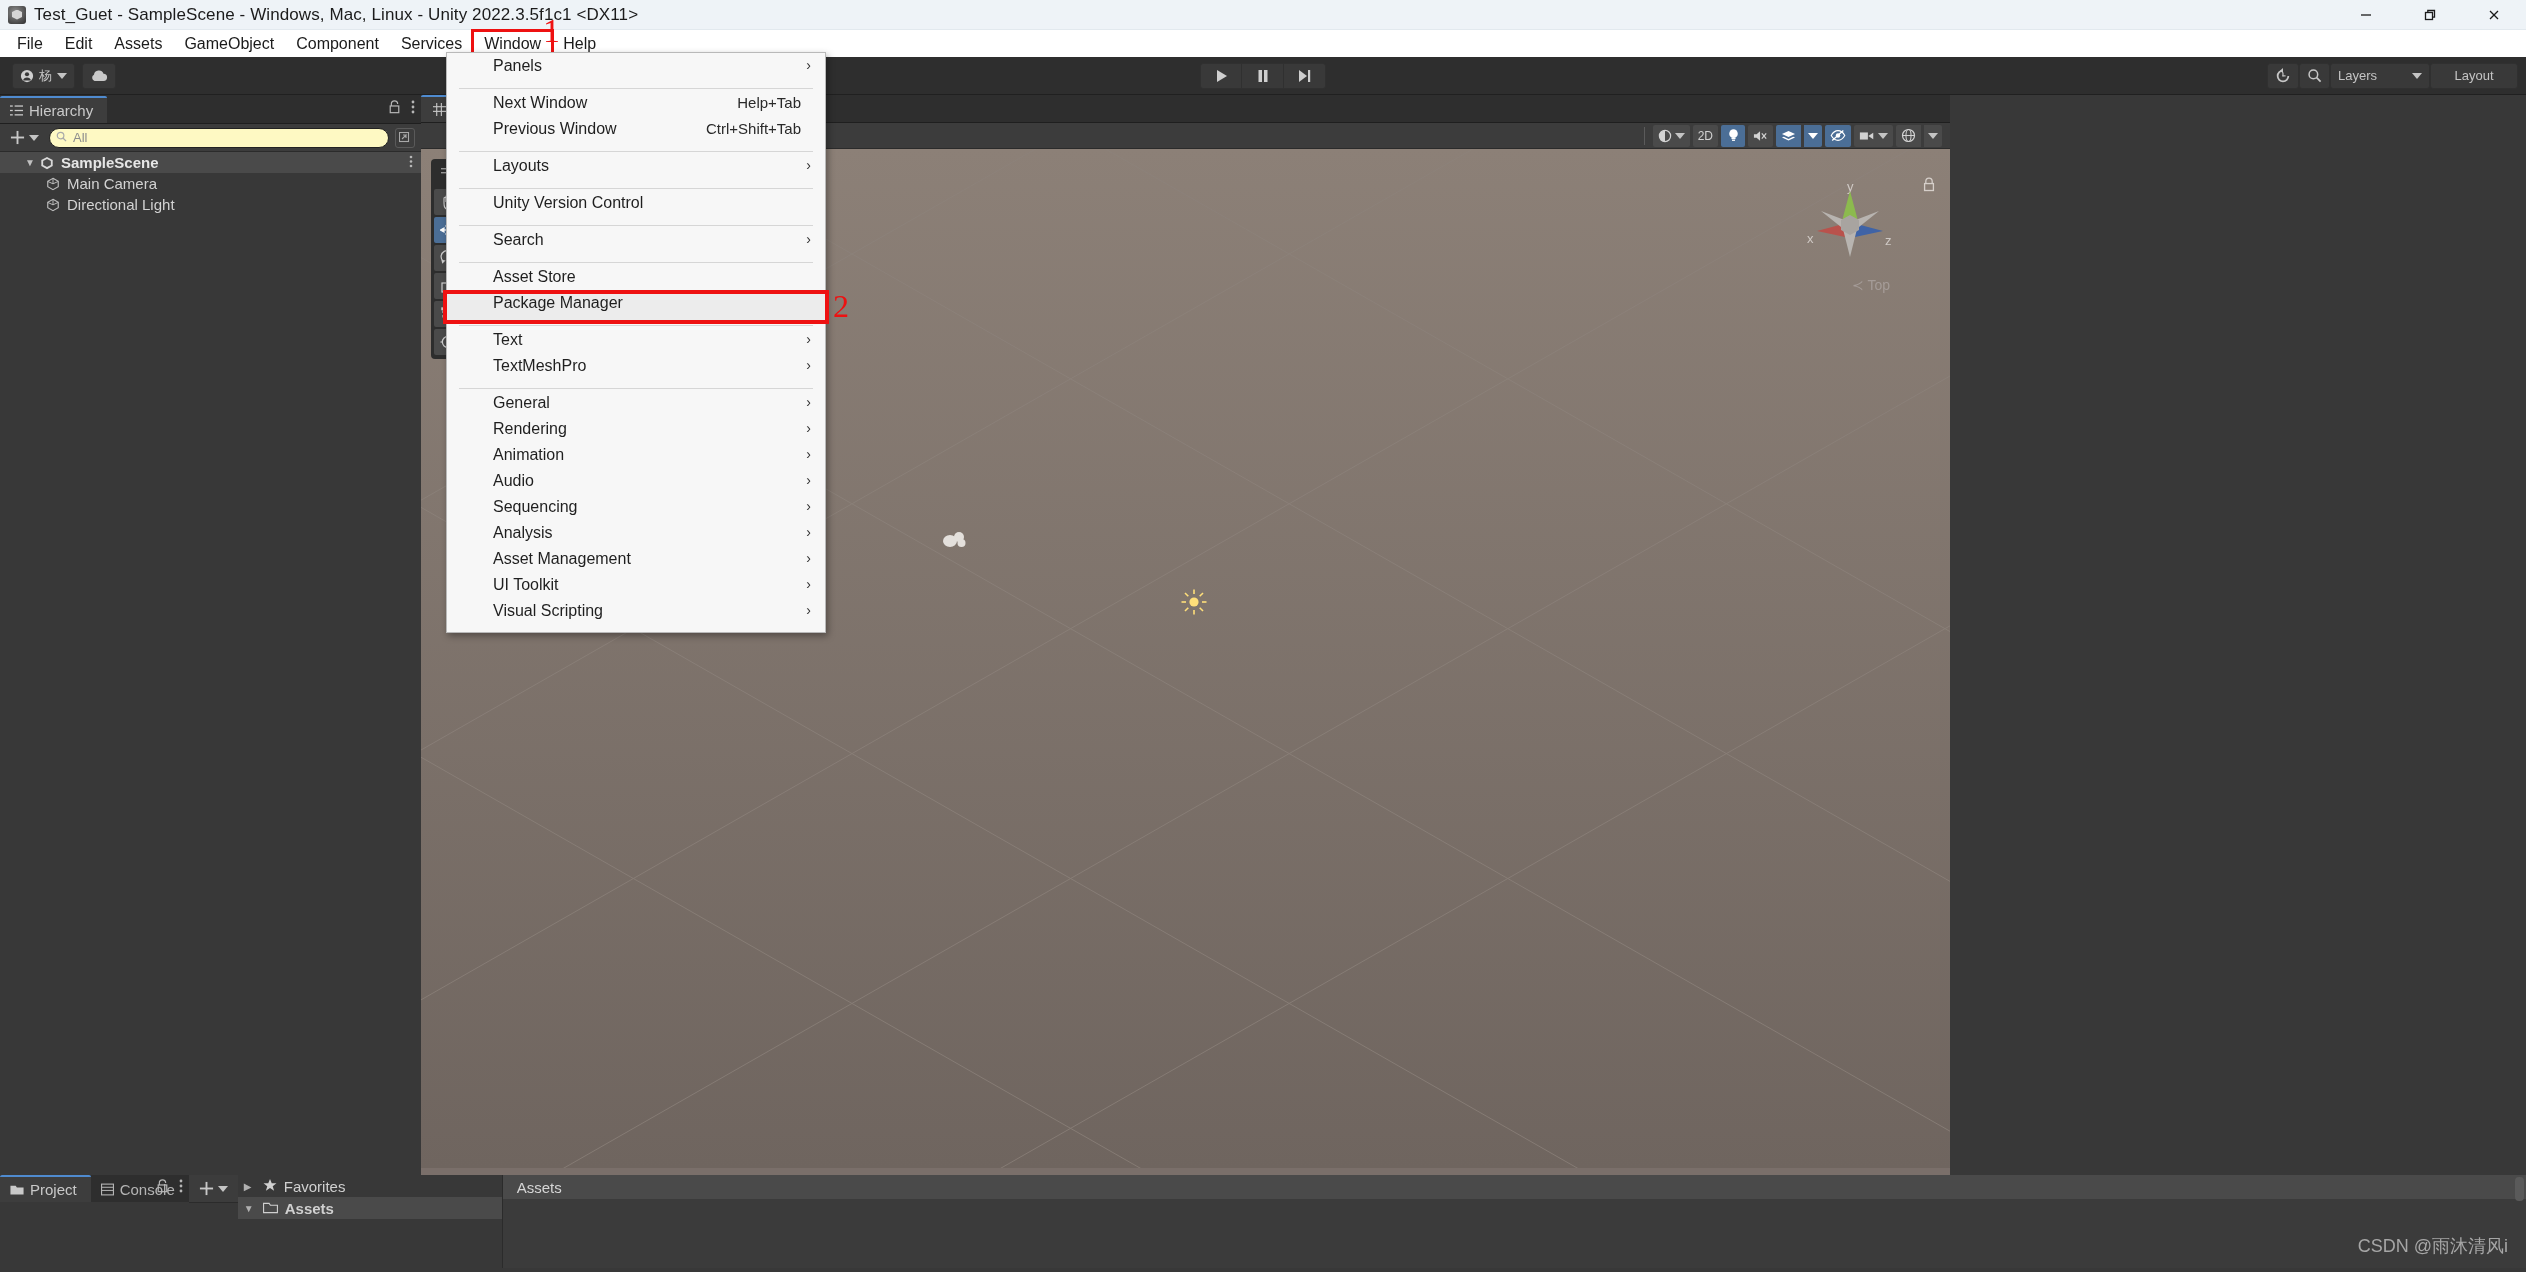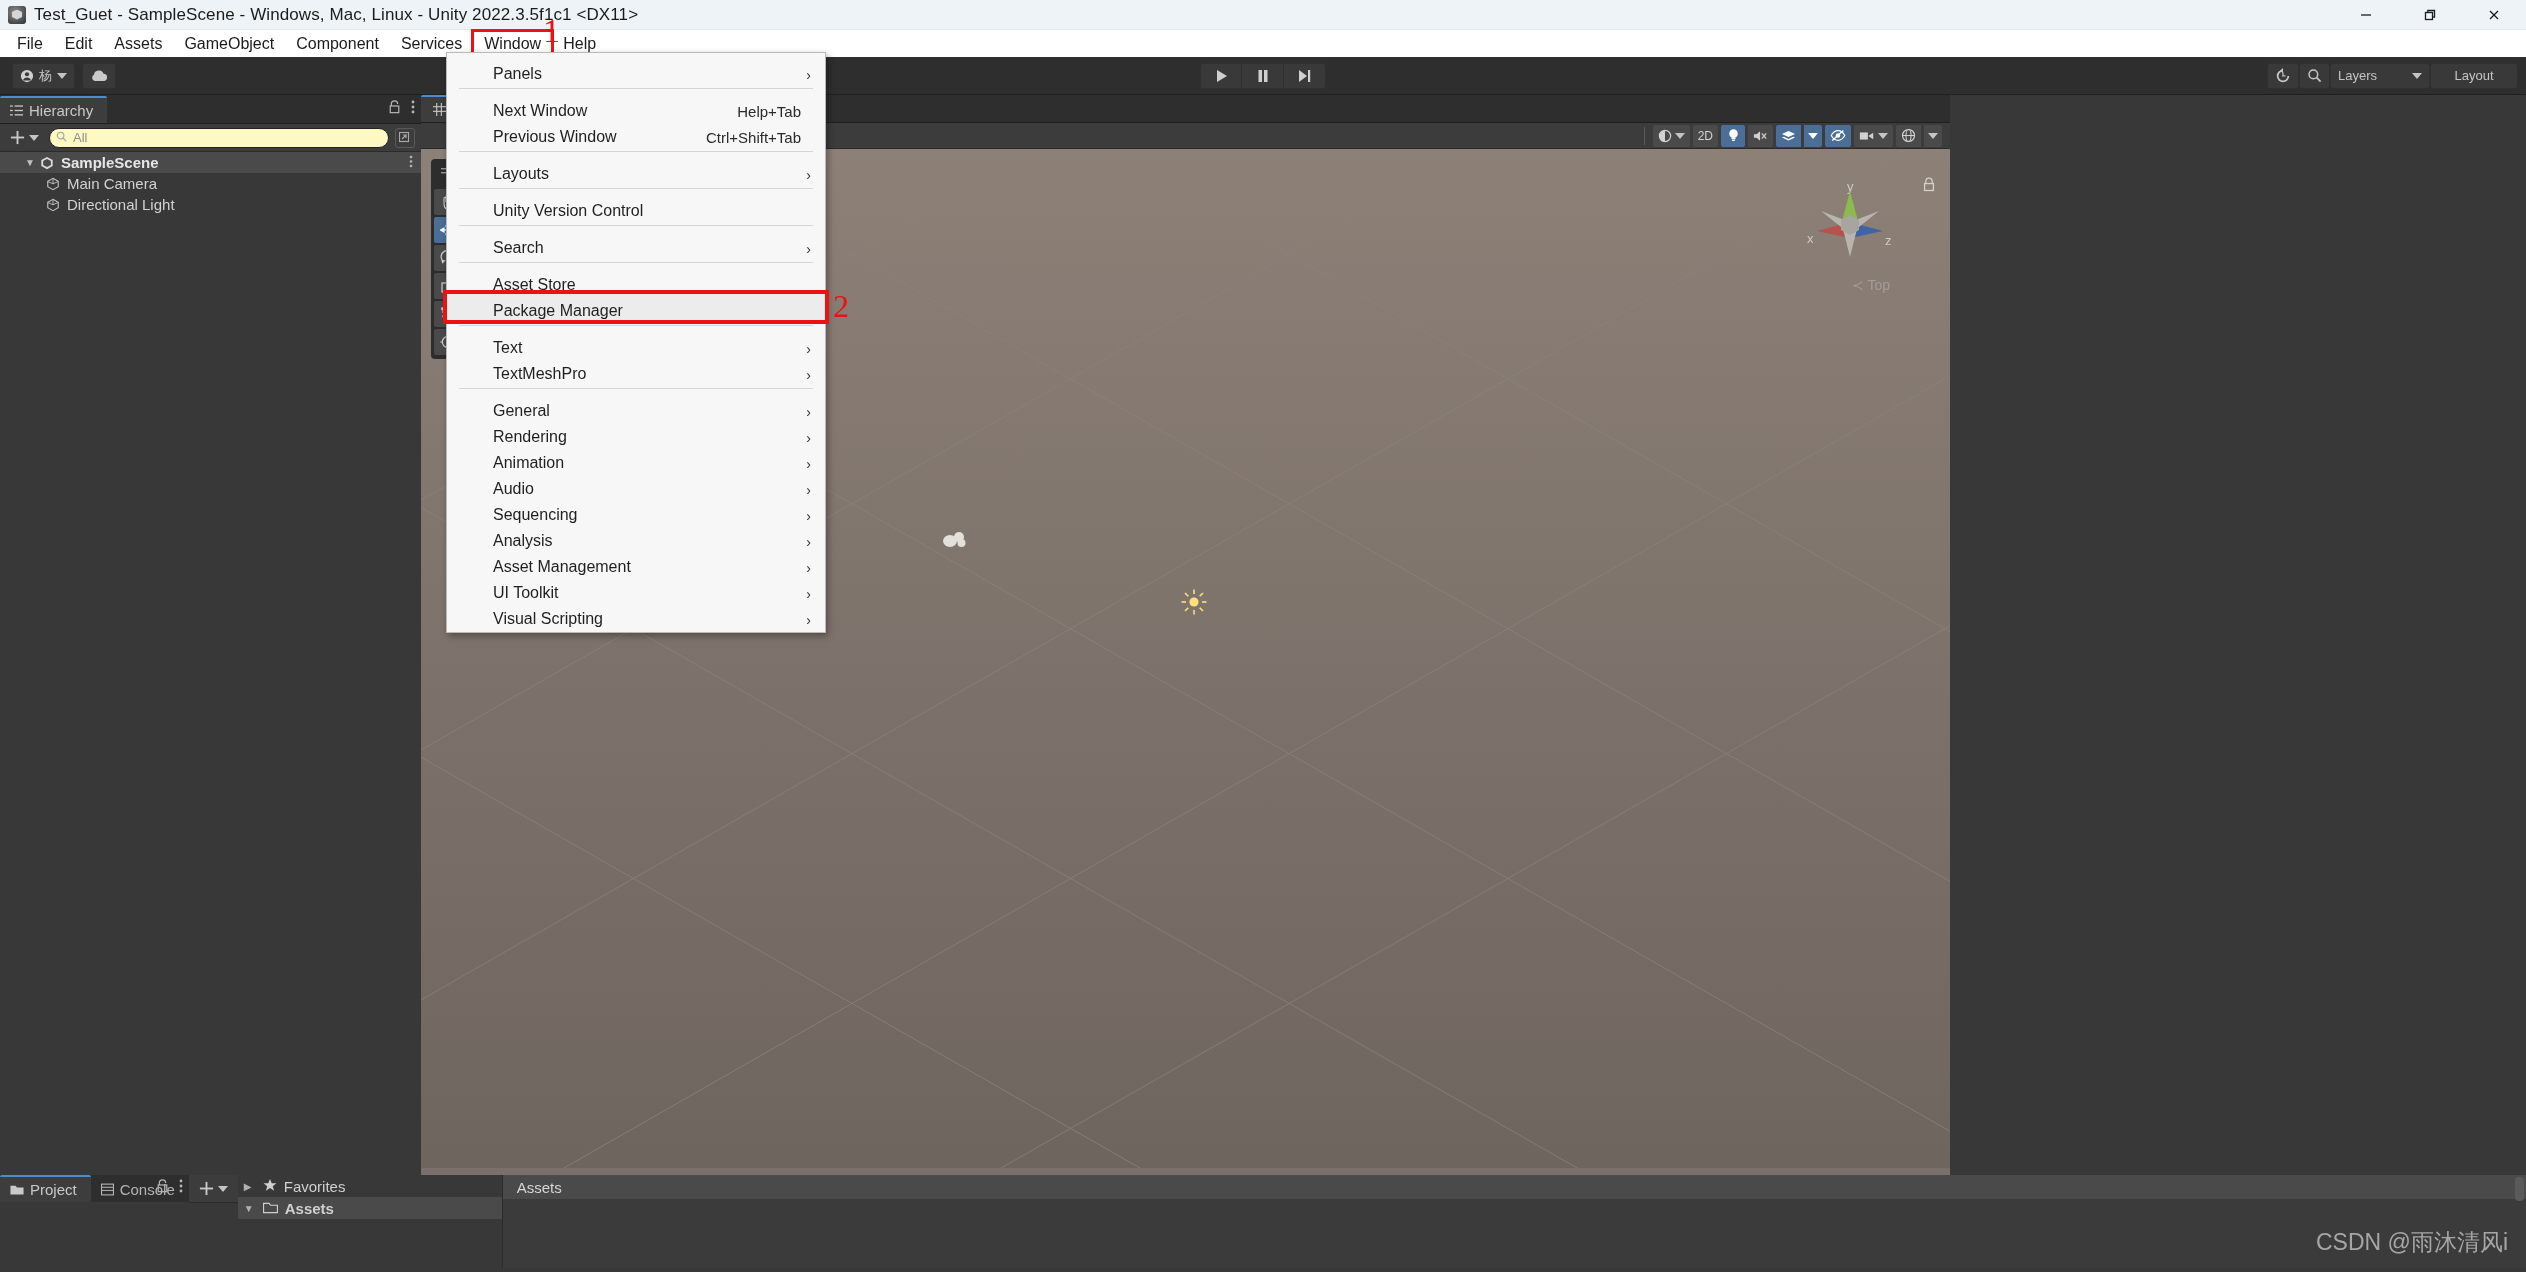--- a/index.html
+++ b/index.html
@@ -207,40 +207,40 @@
   #proj-body { flex:1; display:flex; }
   #proj-left { width: 264px; background: #383838; }
   #proj-right { flex:1; background: #3b3b3b; border-left: 1px solid #2b2b2b; }
   .proj-row { height: 22px; display:flex; align-items:center; gap:7px; font-size:15px; color:#d0d0d0; padding-left: 6px; }
   .proj-row.sel { background: #4a4a4a; }
   #assets-header { height: 24px; background: #4a4a4a; display:flex; align-items:center; padding-left: 14px; font-size:15px; color:#d6d6d6;}
   #proj-search-group { position:absolute; right: 500px; display:flex; align-items:center; gap:0; }
   .pt-icon { width: 28px; height: 22px; display:flex; align-items:center; justify-content:center; color:#c6c6c6; border-left:1px solid #4a4a4a;}
   #watermark {
     position:absolute; right: 18px; bottom: 10px;
-    color: #b9b9b9; font-size: 23px; opacity: .85;
+    color: #b9b9b9; font-size: 18px; opacity: .85;
     font-family: "Liberation Sans", sans-serif;
   }
 
   
   .vscroll { position:absolute; right: 2px; top: 0; width: 9px; height: 100%; }
   .vscroll .thumb { position:absolute; left:0; width:9px; background:#5a5a5a; border-radius:4px; }
 
   
   #window-menu {
     position: absolute; left: 446px; top: 52px;
     width: 380px;
     background: #f7f7f7;
     border: 1px solid #b9b9b9;
     box-shadow: 2px 3px 7px rgba(0,0,0,.35);
     z-index: 50;
     padding: 4px 0;
   }
   .mi {
-    height: 26px; display: flex; align-items: flex-end;
+    height: 26px; display: flex; align-items: flex-start;
     padding: 0 16px 0 46px;
     font-size: 16px; color: #1f1f1f;
     position: relative;
   }
   .mi .shortcut { margin-left: auto; color: #2a2a2a; font-size: 15px; padding-right: 8px;}
   .mi .arrow { position: absolute; right: 14px; color: #333; font-size: 14px; }
   .mi.highlight { background: #ececec; }
   .mi.boxed {
     outline: 4px solid #ee1111; outline-offset: 0px;
     z-index: 2;

